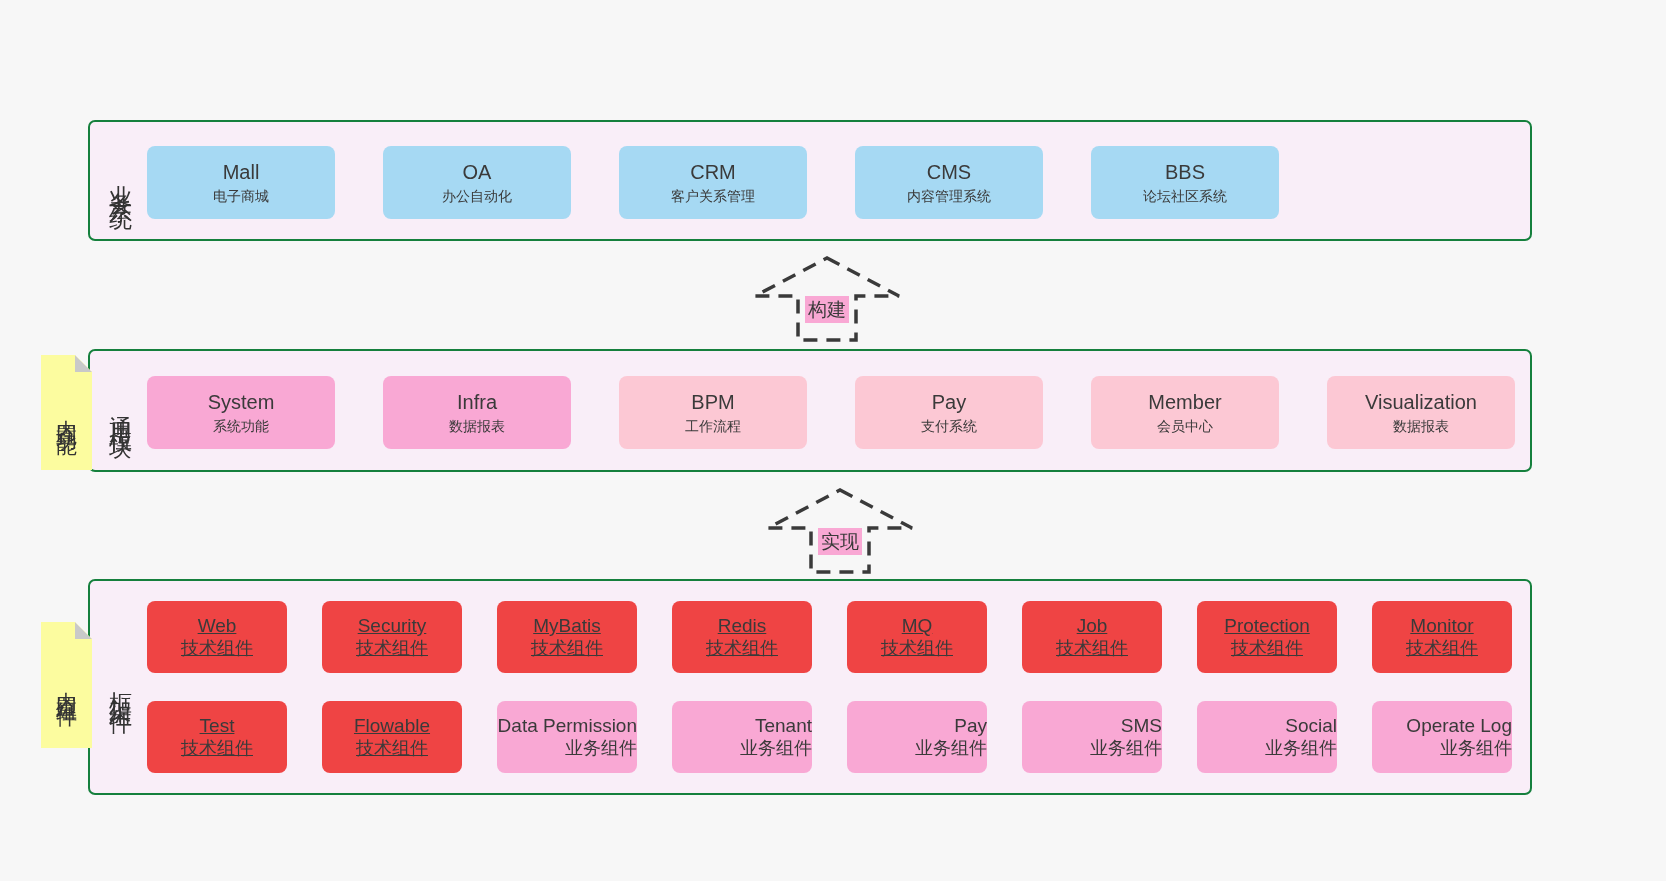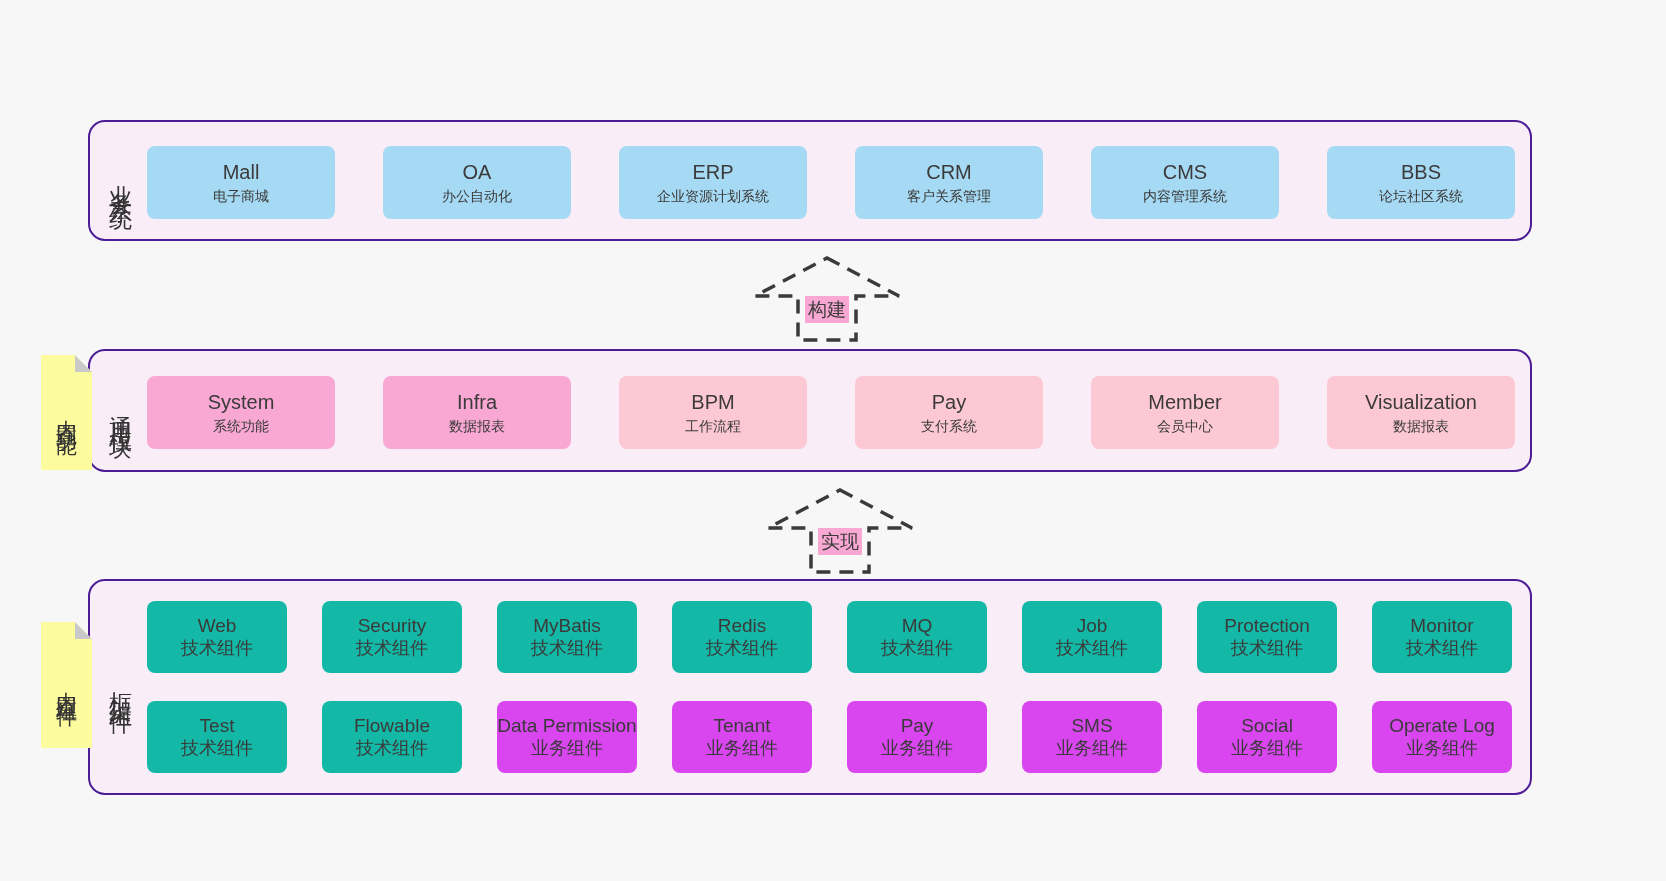--- a/index.html
+++ b/index.html
@@ -8,22 +8,22 @@
     background:#f7f7f7;
     font-family:"Liberation Sans","DejaVu Sans",sans-serif;
     color:#3a3a3a;
     position:relative;
     overflow:hidden;
   }
   .layer{
     position:absolute;
     left:88px;width:1444px;
     background:#f9eef8;
-    border:2px solid #4c1d95;
-    border-radius:17px;
+    border:2px solid #15803d;
+    border-radius:7px;
     box-sizing:border-box;
   }
   .layer-business{top:120px;height:121px;}
   .layer-modules{top:349px;height:123px;}
   .layer-framework{top:579px;height:216px;}
 
   .side-label{
     position:absolute;
     left:16px;top:50%;
     transform:translateY(-50%);
@@ -56,22 +56,22 @@
   }
   .box .box-name{font-size:20px;line-height:1.38;}
   .box .box-desc{font-size:14px;line-height:1.38;}
   .layer-framework .box{width:140px;height:72px;}
   .layer-framework .box .box-name{font-size:19px;line-height:1.22;}
   .layer-framework .box .box-desc{font-size:18px;line-height:1.25;}
 
   .box.blue{background:#a6d9f3;}
   .box.red{background:#f9a8d4;}
   .box.pink{background:#fcc8d4;align-items:center;}
-  .box.green{background:#14b8a6;}
-  .box.lightgreen{background:#d946ef;}
+  .box.green{background:#ef4444;text-decoration:underline;}
+  .box.lightgreen{background:#f9a8d4;align-items:flex-end;}
 
   .note{
     position:absolute;
     width:51px;
     background:#fcfc9f;
     box-shadow:0 1px 3px rgba(0,0,0,0.18);
     clip-path:polygon(0 0,calc(100% - 17px) 0,100% 17px,100% 100%,0 100%);
     z-index:2;
   }
   .note-modules{left:-49px;top:4px;height:115px;}
@@ -120,24 +120,20 @@
 <div class="layer layer-business">
   <div class="side-label">业务系统</div>
   <div class="boxes-row">
       <div class="box blue">
         <div class="box-name">Mall</div>
         <div class="box-desc">电子商城</div>
       </div>
       <div class="box blue">
         <div class="box-name">OA</div>
         <div class="box-desc">办公自动化</div>
-      </div>
-      <div class="box blue">
-        <div class="box-name">ERP</div>
-        <div class="box-desc">企业资源计划系统</div>
       </div>
       <div class="box blue">
         <div class="box-name">CRM</div>
         <div class="box-desc">客户关系管理</div>
       </div>
       <div class="box blue">
         <div class="box-name">CMS</div>
         <div class="box-desc">内容管理系统</div>
       </div>
       <div class="box blue">

